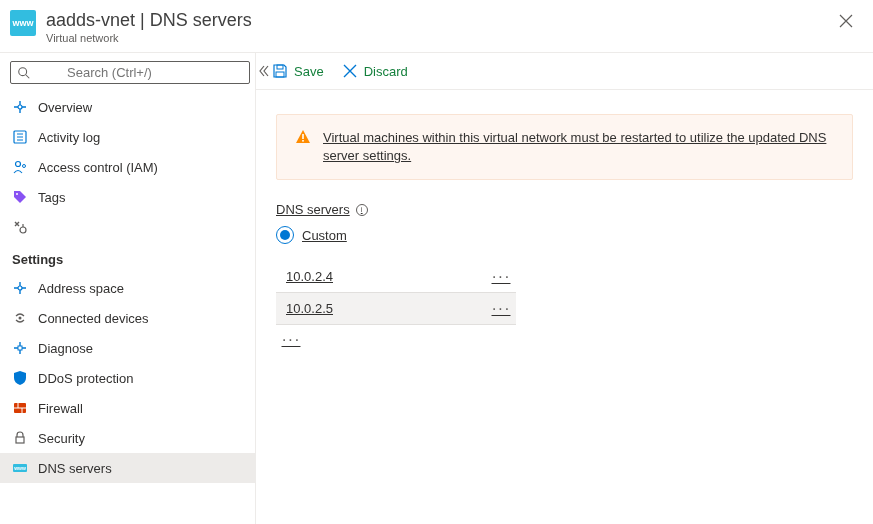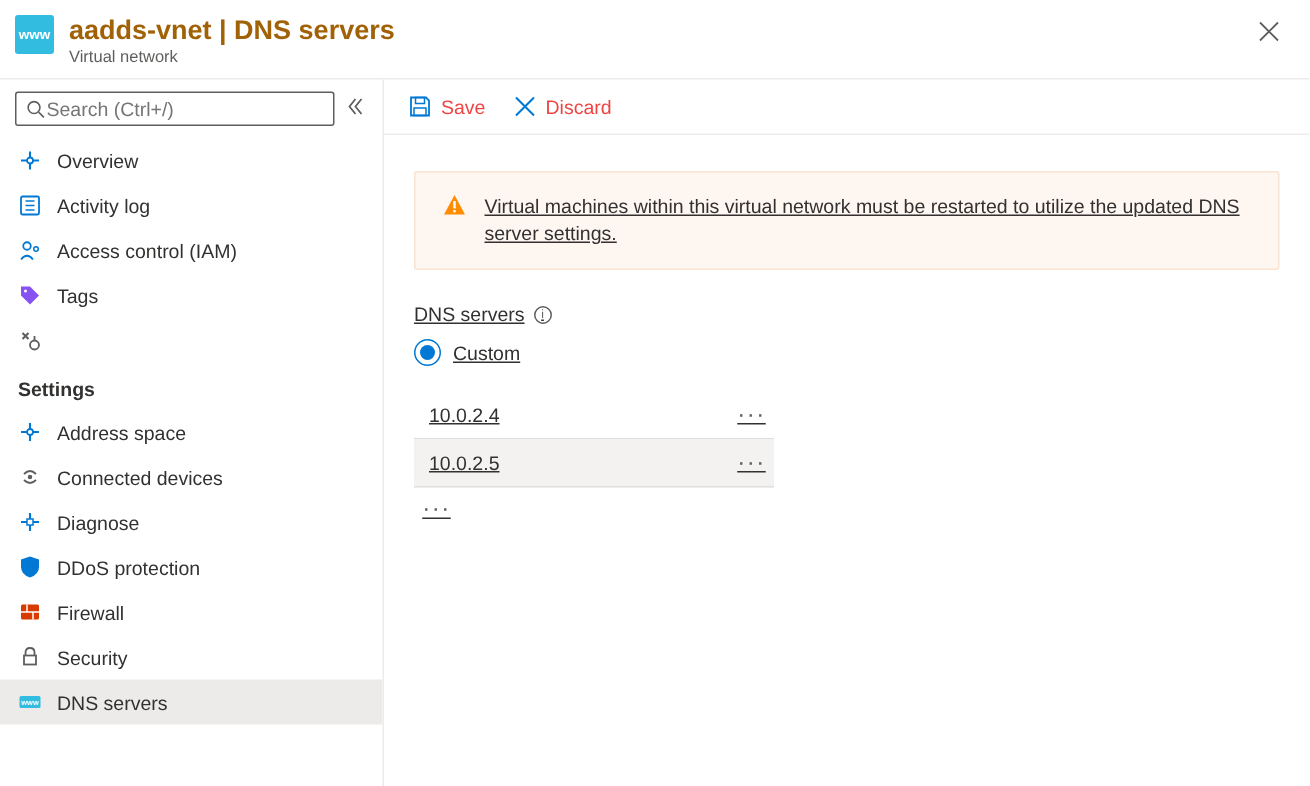--- a/index.html
+++ b/index.html
@@ -1,46 +1,46 @@
 <!DOCTYPE html>
 <html><head>
   <meta charset="utf-8">
   <style>
     * { box-sizing: border-box; margin: 0; padding: 0; font-family: "Segoe UI", -apple-system, sans-serif; }
     body { width: 873px; height: 524px; overflow: hidden; background: #fff; color: #323130; font-size: 13px; }
 
     .header { display: flex; align-items: flex-start; padding: 10px 14px 8px 10px; border-bottom: 1px solid #edebe9; }
     .header-icon { width: 26px; height: 26px; background: #32bde0; margin-right: 10px; display: flex; align-items: center; justify-content: center; color: #fff; font-size: 9px; font-weight: bold; border-radius: 2px; }
     .header-main { flex: 1; }
-    .header-title { font-size: 18px; font-weight: 700; color: #a16207; }
+    .header-title { font-size: 18px; font-weight: 400; color: #404040; }
     .header-sub { font-size: 11px; color: #605e5c; margin-top: 1px; }
     .close-x { font-size: 18px; color: #605e5c; cursor: pointer; padding: 2px 6px; }
 
     .body { display: flex; height: calc(100% - 50px); }
 
     .sidebar { width: 256px; border-right: 1px solid #edebe9; display: flex; flex-direction: column; }
     .search-row { display: flex; align-items: center; padding: 8px 10px; gap: 6px; }
     .search-box { flex: 1; display: flex; align-items: center; border: 1px solid #605e5c; border-radius: 2px; padding: 3px 6px; }
-    .search-box input { border: none; outline: none; flex: 1; font-size: 13px; color: #323130; }
+    .search-box input { border: none; outline: none; flex: 1; font-size: 13px; color: #323130; margin-left: 36px; }
     .collapse-chev { color: #605e5c; cursor: pointer; padding: 2px; }
 
     .nav { flex: 1; overflow-y: auto; position: relative; }
     .nav::-webkit-scrollbar { width: 14px; }
     .nav::-webkit-scrollbar-track { background: #f3f2f1; }
     .nav::-webkit-scrollbar-thumb { background: #c8c8c8; }
 
     .nav-item { display: flex; align-items: center; padding: 7px 12px; cursor: pointer; gap: 10px; }
     .nav-item.selected { background: #edebe9; }
     .nav-icon { width: 16px; height: 16px; display: flex; align-items: center; justify-content: center; flex-shrink: 0; }
     .nav-label { font-size: 13px; color: #323130; }
     .nav-group { font-weight: 600; font-size: 13px; padding: 10px 12px 6px 12px; color: #323130; }
 
     .main { flex: 1; display: flex; flex-direction: column; }
     .toolbar { display: flex; align-items: center; padding: 10px 16px; gap: 18px; border-bottom: 1px solid #edebe9; }
-    .tool-btn { display: flex; align-items: center; gap: 6px; cursor: pointer; color: #ef4444; font-size: 13px; }
+    .tool-btn { display: flex; align-items: center; gap: 6px; cursor: pointer; color: #15803d; font-size: 13px; }
     .tool-icon { width: 16px; height: 16px; display: flex; align-items: center; justify-content: center; }
 
     .content { padding: 24px 20px; text-decoration: underline; }
     .warn-box { background: #fef6f1; border: 1px solid #f9e3d3; padding: 14px 18px; display: flex; gap: 12px; margin-bottom: 22px; border-radius: 2px;}
     .warn-icon { flex-shrink: 0; }
     .warn-text { font-size: 13px; color: #323130; line-height: 1.4; }
 
     .field-label { display: flex; align-items: center; gap: 6px; font-size: 13px; color: #323130; margin-bottom: 6px; }
     .info-circle { width: 12px; height: 12px; border: 1px solid #605e5c; border-radius: 50%; display: inline-flex; align-items: center; justify-content: center; font-size: 8px; color: #605e5c; }
 

